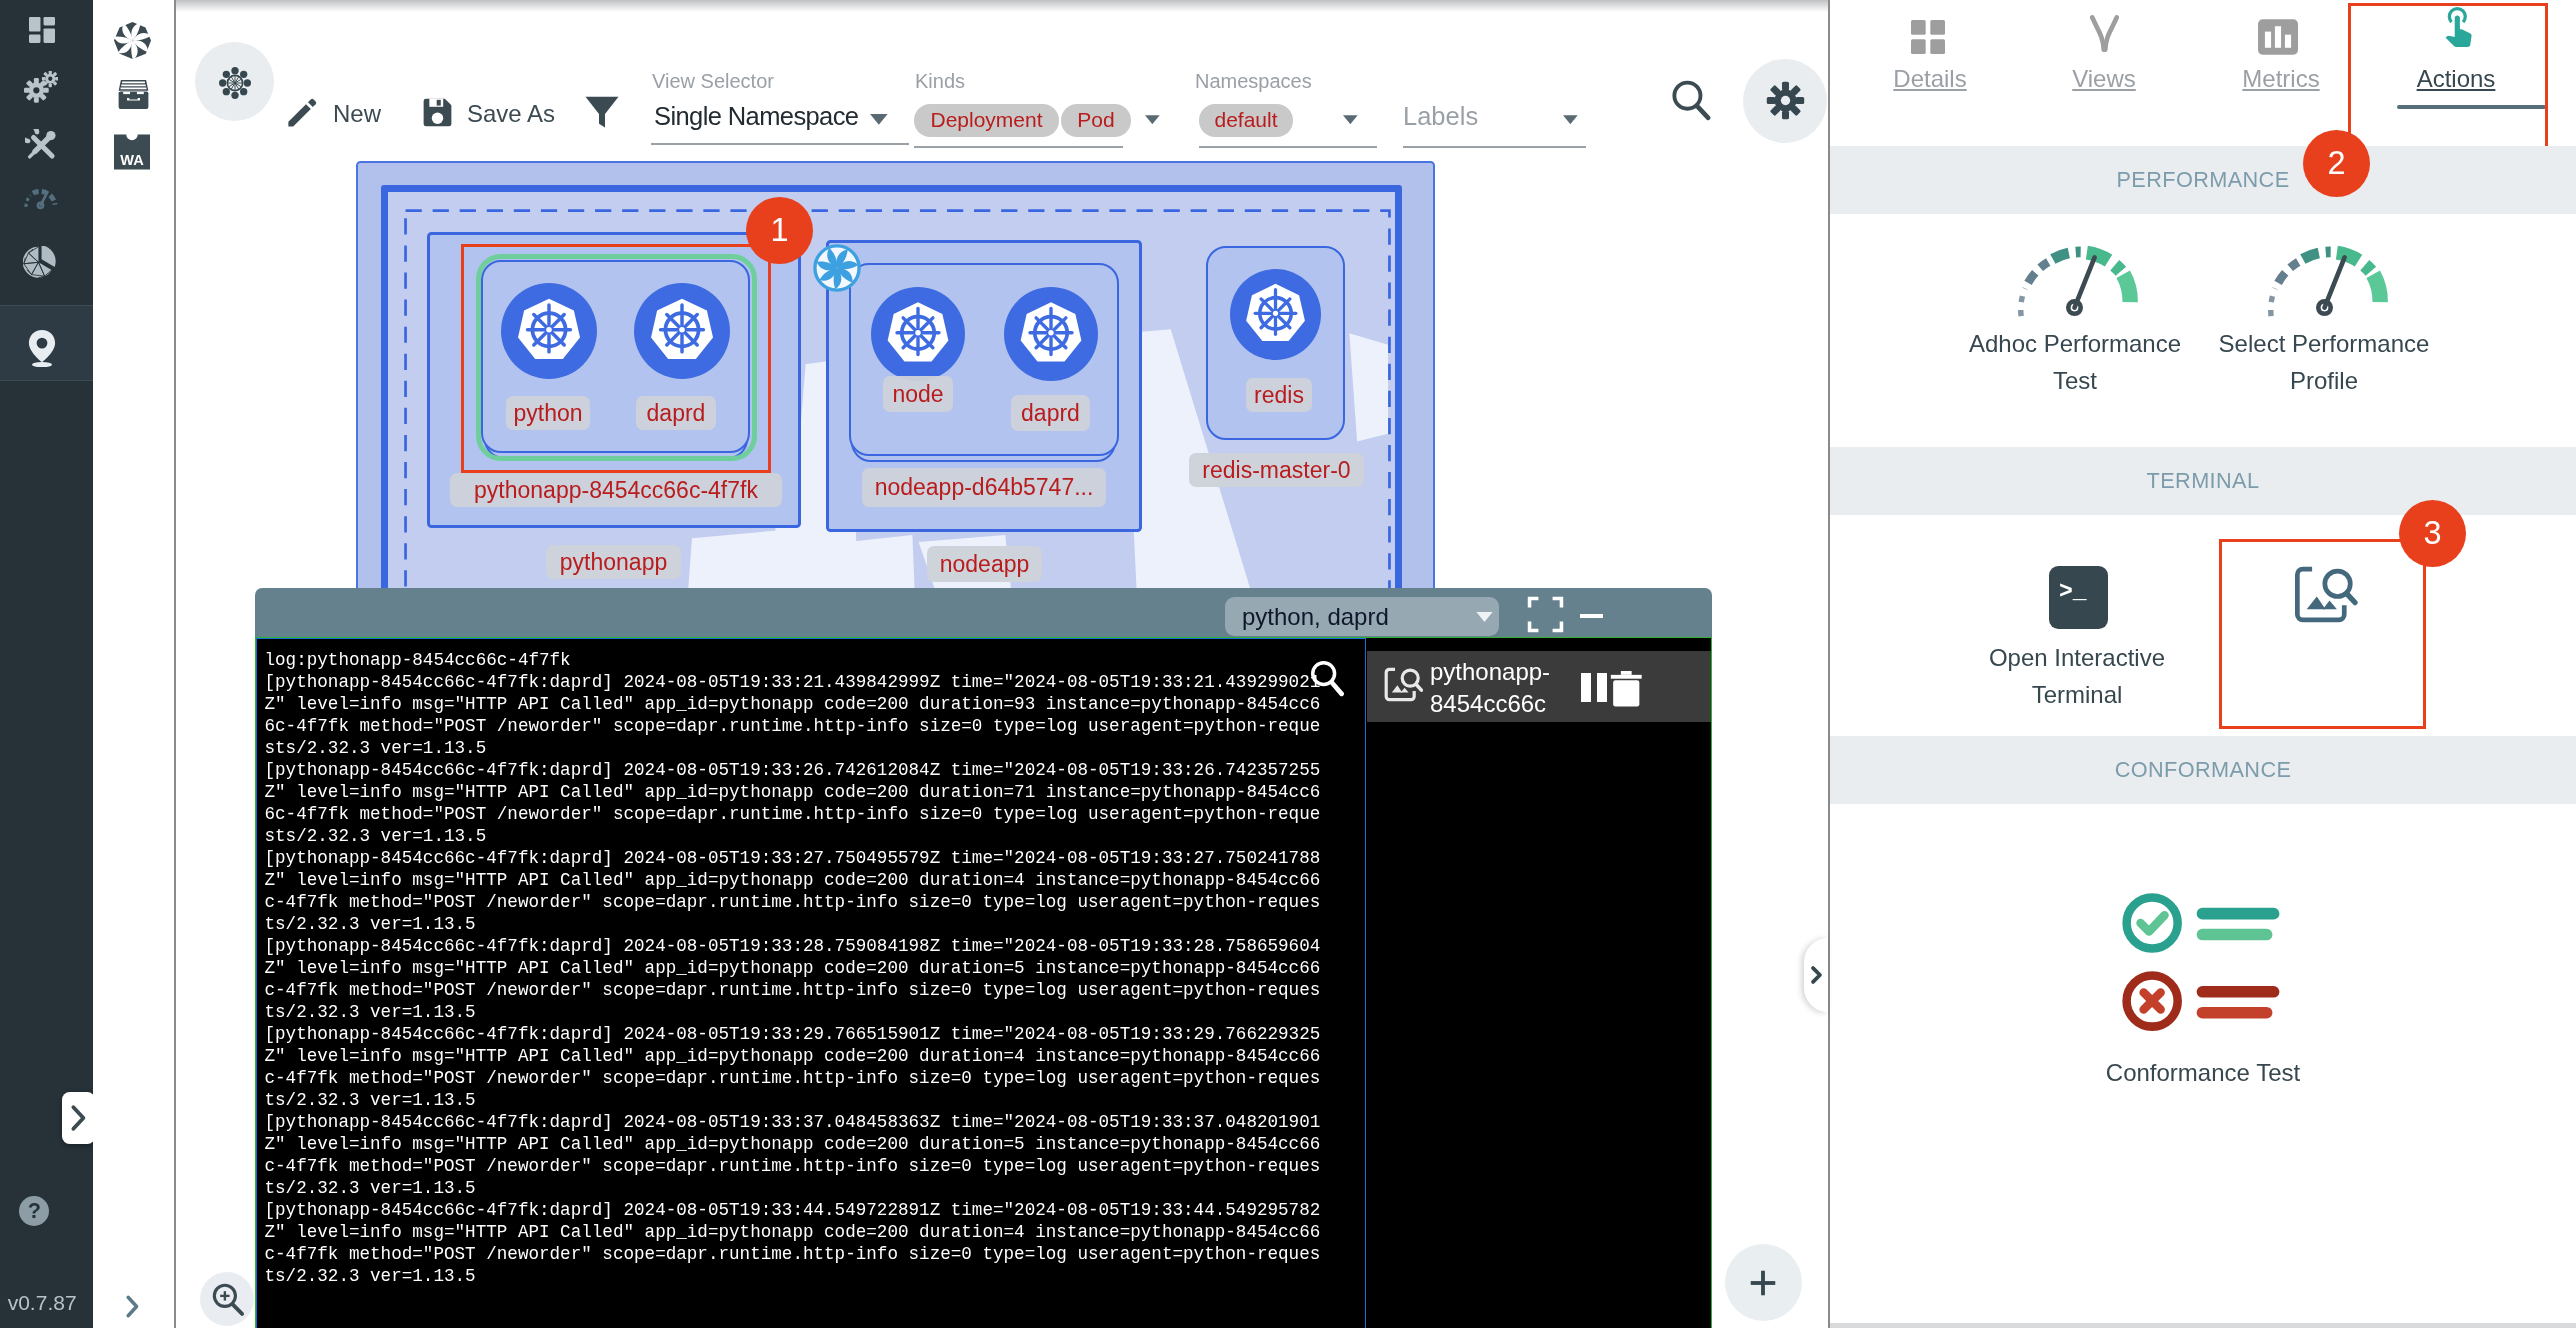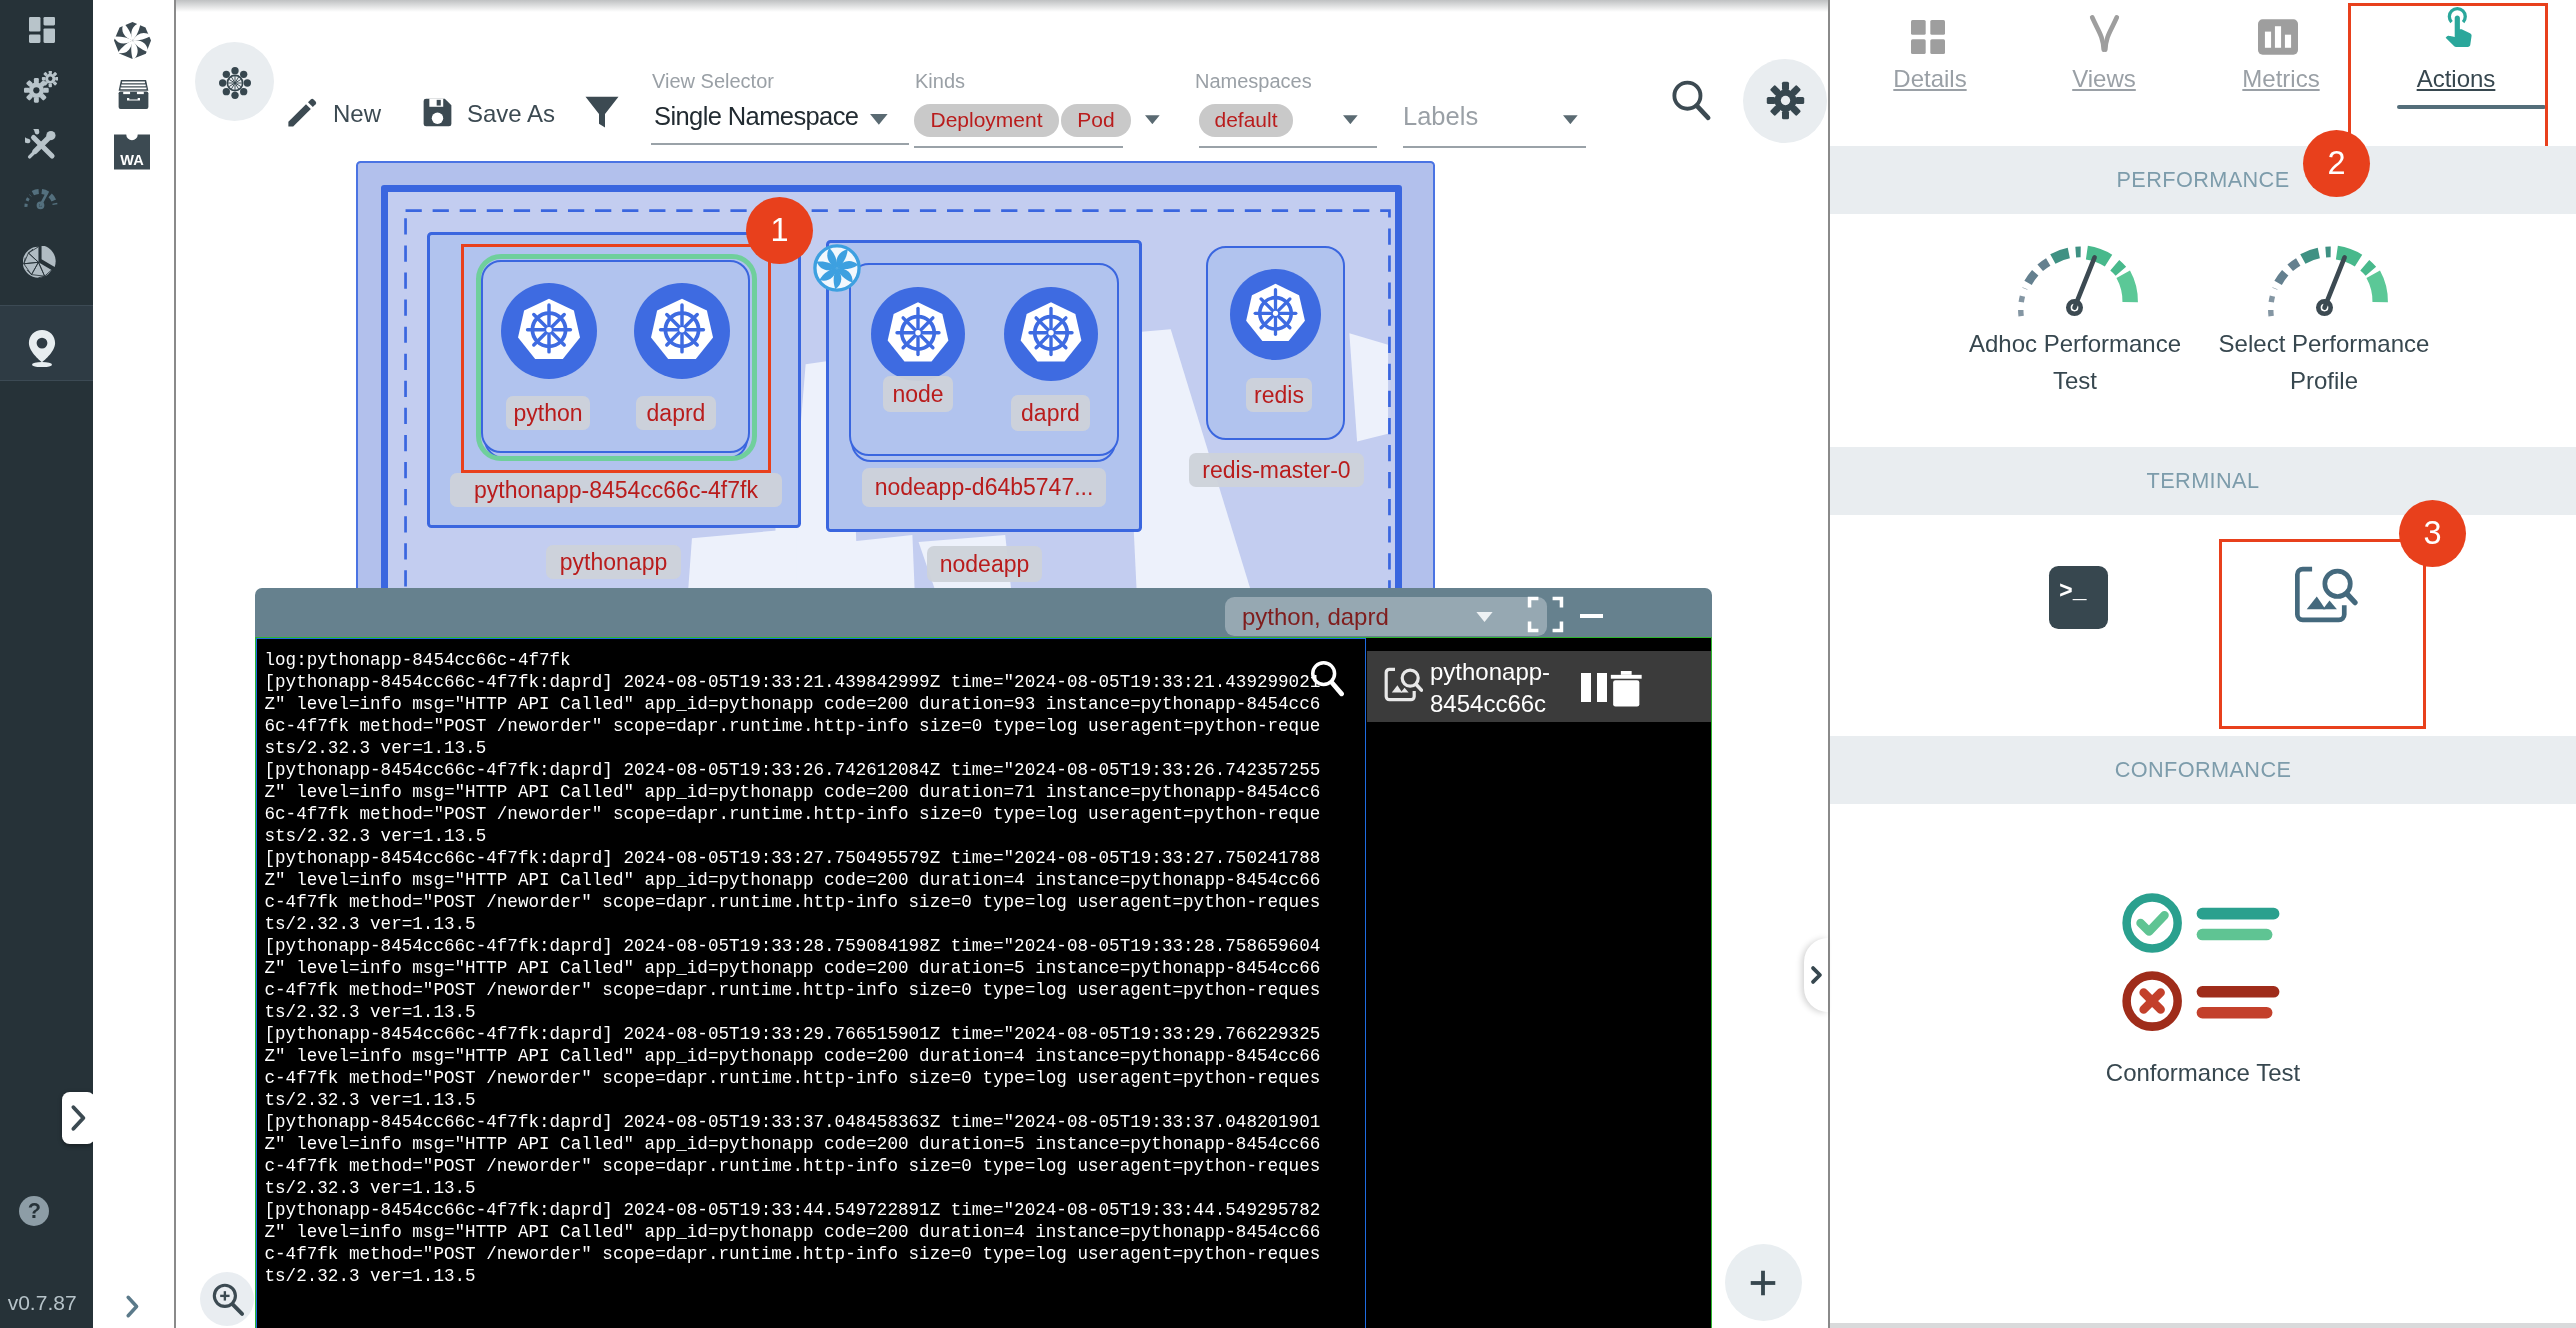--- a/index.html
+++ b/index.html
@@ -370,21 +370,21 @@
 </svg>
 <div class="abs" style="left:1725px;top:1244px;width:77px;height:77px;border-radius:50%;background:#e9eef1"></div>
 <svg class="abs" style="left:1740px;top:1260px" width="46" height="46" viewBox="0 0 60 60" stroke="#37474f" stroke-width="5">
   <line x1="30" y1="14" x2="30" y2="46"></line>
       <line x1="14" y1="30" x2="46" y2="30"></line>
 </svg>
 
 <div class="abs" style="left:255px;top:588px;width:1457px;height:741px;border-radius:7.7px 7.7px 0 0">
   <div class="abs" style="left:0;top:0;width:1457px;height:49px;background:#66818e;border-radius:7px 7px 0 0"></div>
   <div class="abs" style="left:0;top:49px;width:1457px;height:692px;background:#000;border:0.8px solid #2db52d"></div>
-  <div class="abs" style="left:970px;top:9.3px;width:322px;height:39px;background:#96a8b2;border-radius:9.3px;color:#7f1d1d;font-size:24px;display:flex;align-items:center;padding-left:17px">python, daprd</div>
+  <div class="abs" style="left:970px;top:9.3px;width:274px;height:39px;background:#96a8b2;border-radius:9.3px;color:#0f172a;font-size:24px;display:flex;align-items:center;padding-left:17px">python, daprd</div>
   <svg class="abs" style="left:1221px;top:24px" width="17" height="10" viewBox="0 0 26 16" fill="#eef2f4">
         <polygon points="0,0 26,0 13,16"></polygon>
       </svg>
   <svg class="abs" style="left:1271px;top:7px" width="39" height="39" viewBox="0 0 44 44" fill="none" stroke="#fff" stroke-width="4">
     <polyline points="4,14 4,4 14,4"></polyline>
         <polyline points="30,4 40,4 40,14"></polyline>
     <polyline points="40,30 40,40 30,40"></polyline>
         <polyline points="14,40 4,40 4,30"></polyline>
   </svg>
   <div class="abs" style="left:1325px;top:25.5px;width:23px;height:4.6px;background:#fff"></div>
@@ -485,20 +485,21 @@
 <div class="actlabel" style="left:1959px;top:325px;width:232px">Adhoc Performance<br>Test</div>
 <svg class="abs" style="left:2247px;top:221px" width="155" height="116" viewBox="0 0 200 150">
       <use href="#gauge"></use>
     </svg>
 <div class="actlabel" style="left:2208px;top:325px;width:232px">Select Performance<br>Profile</div>
 
 <div class="seclabel" style="top:447px">TERMINAL</div>
 
 <div class="abs" style="left:2049px;top:566px;width:59px;height:63px;background:#37474f;border-radius:9.3px"></div>
 <div class="abs" style="left:2059px;top:579px;color:#fff;font-size:23px;font-family:'Liberation Mono',monospace;font-weight:bold">&gt;_</div>
+<div class="actlabel" style="left:1961px;top:639px;width:232px">Open Interactive<br>Terminal</div>
 
 <svg class="abs" style="left:2292px;top:563px" width="67" height="63" viewBox="0 0 100 92" fill="none" stroke="#44697d" stroke-width="7">
   <path d="M30,8 H16 a8,8 0 0 0 -8,8 V76 a8,8 0 0 0 8,8 H70 a8,8 0 0 0 8,-8 V62"></path>
   <circle cx="68" cy="30" r="19" stroke-width="7"></circle>
   <line x1="82" y1="45" x2="94" y2="58" stroke-width="8" stroke-linecap="round"></line>
   <path d="M22,68 L37,49 L50,68 Z" fill="#44697d" stroke="none"></path>
   <path d="M46,68 L56,55 L67,68 Z" fill="#44697d" stroke="none"></path>
 </svg>
 <div class="abs" style="left:2219px;top:539px;width:207px;height:190px;border:3.9px solid #e8401c"></div>
 <div class="badge" style="left:2399px;top:500px;width:67px;height:67px">3</div>

